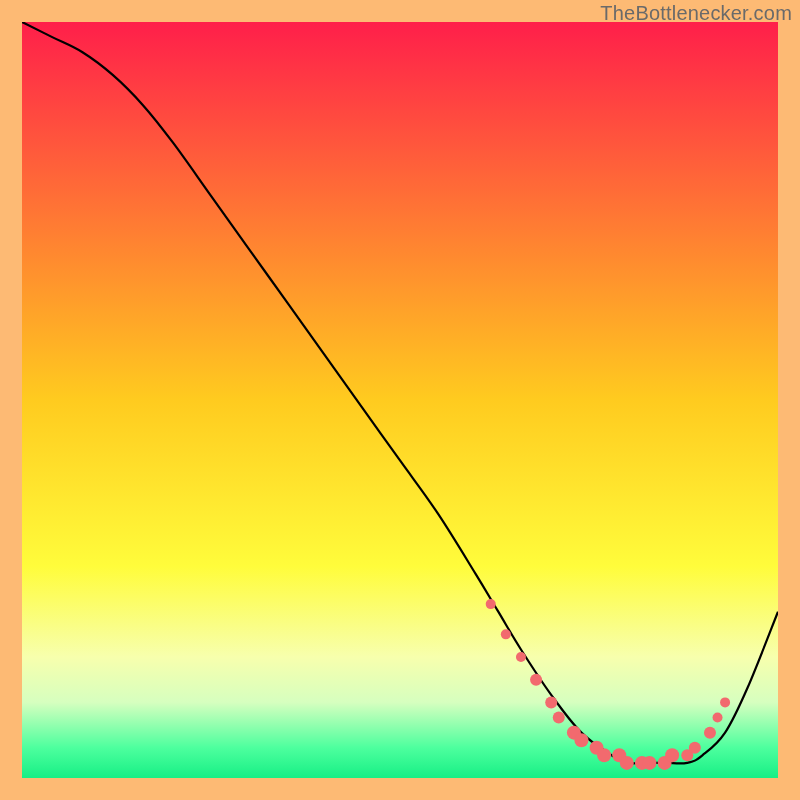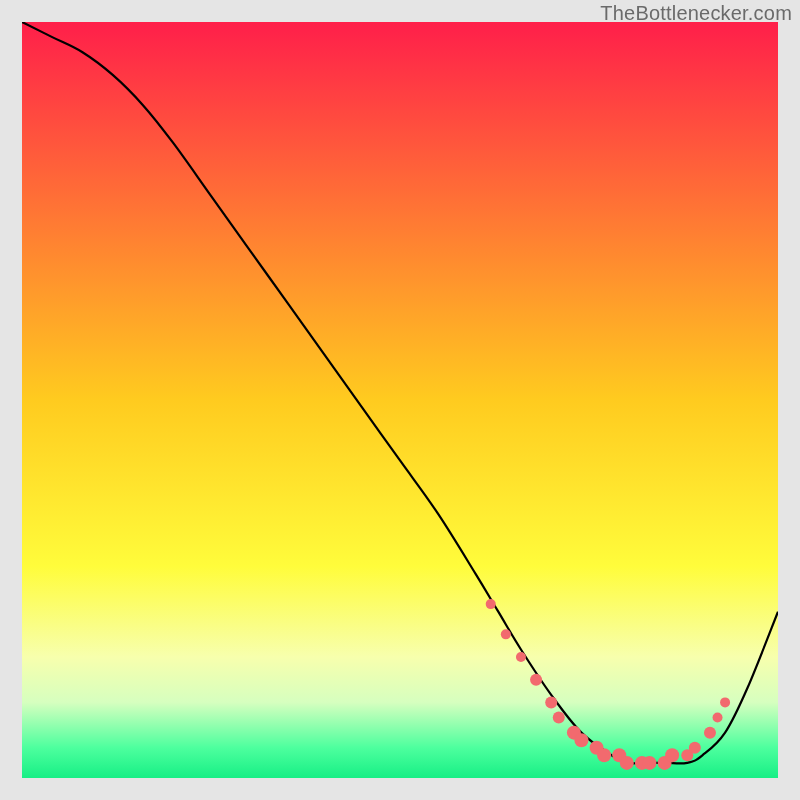--- a/index.html
+++ b/index.html
@@ -1,17 +1,17 @@
 <!DOCTYPE html>
 <html><head>
 <meta charset="utf-8">
 <style>
   * { margin: 0; padding: 0; box-sizing: border-box; }
   html, body { width: 800px; height: 800px; background: #000; overflow: hidden; }
-  .wrap { position: relative; width: 800px; height: 800px; background: #e5e5e5; text-align: right; }
+  .wrap { position: relative; width: 800px; height: 800px; background: #fdba74; text-align: right; }
   .attribution {
     position: absolute;
     top: 2px;
     right: 8px;
     color: #6a6a6a;
     font-family: Arial, Helvetica, sans-serif;
     font-size: 20px;
     font-weight: 500;
     letter-spacing: 0.2px;
   }

